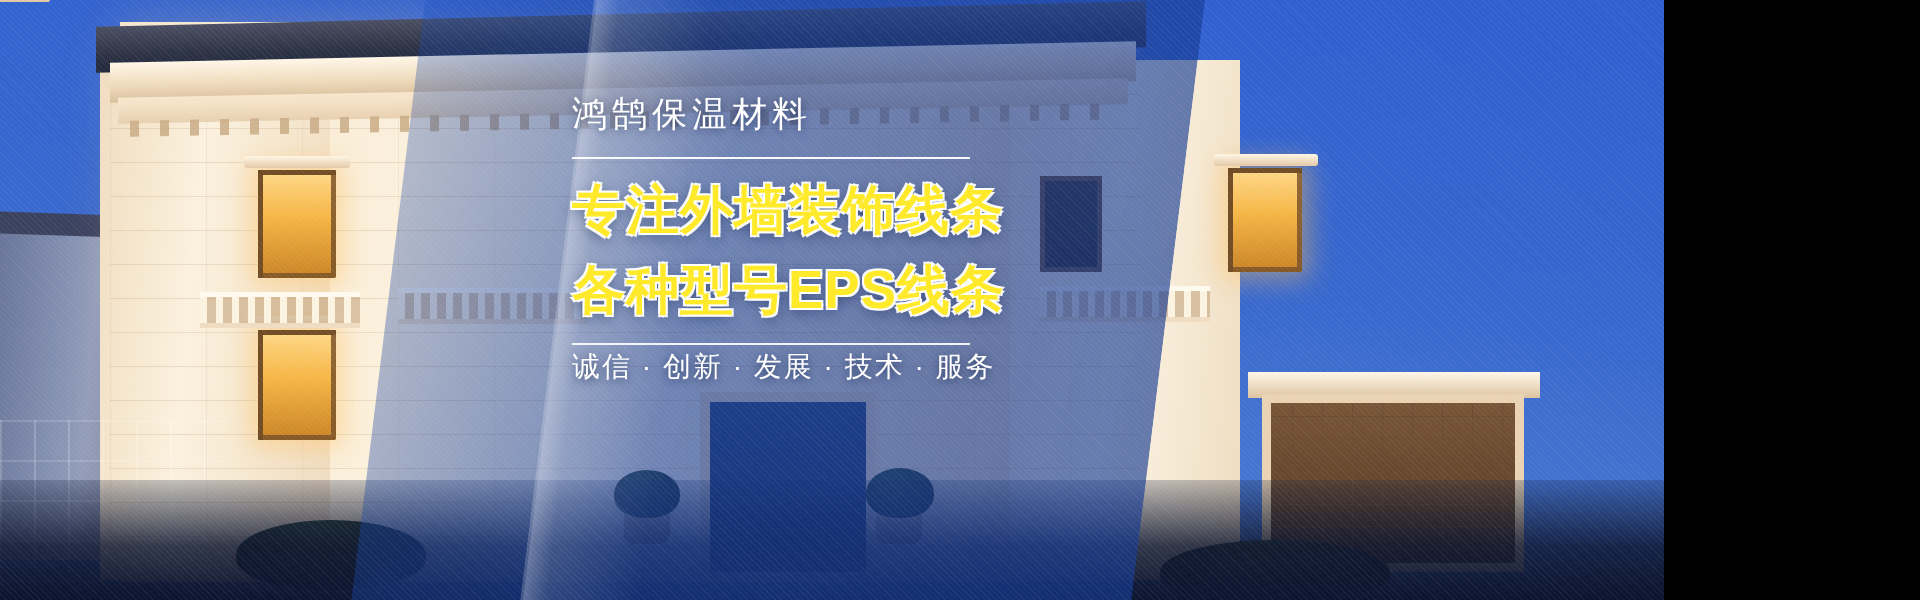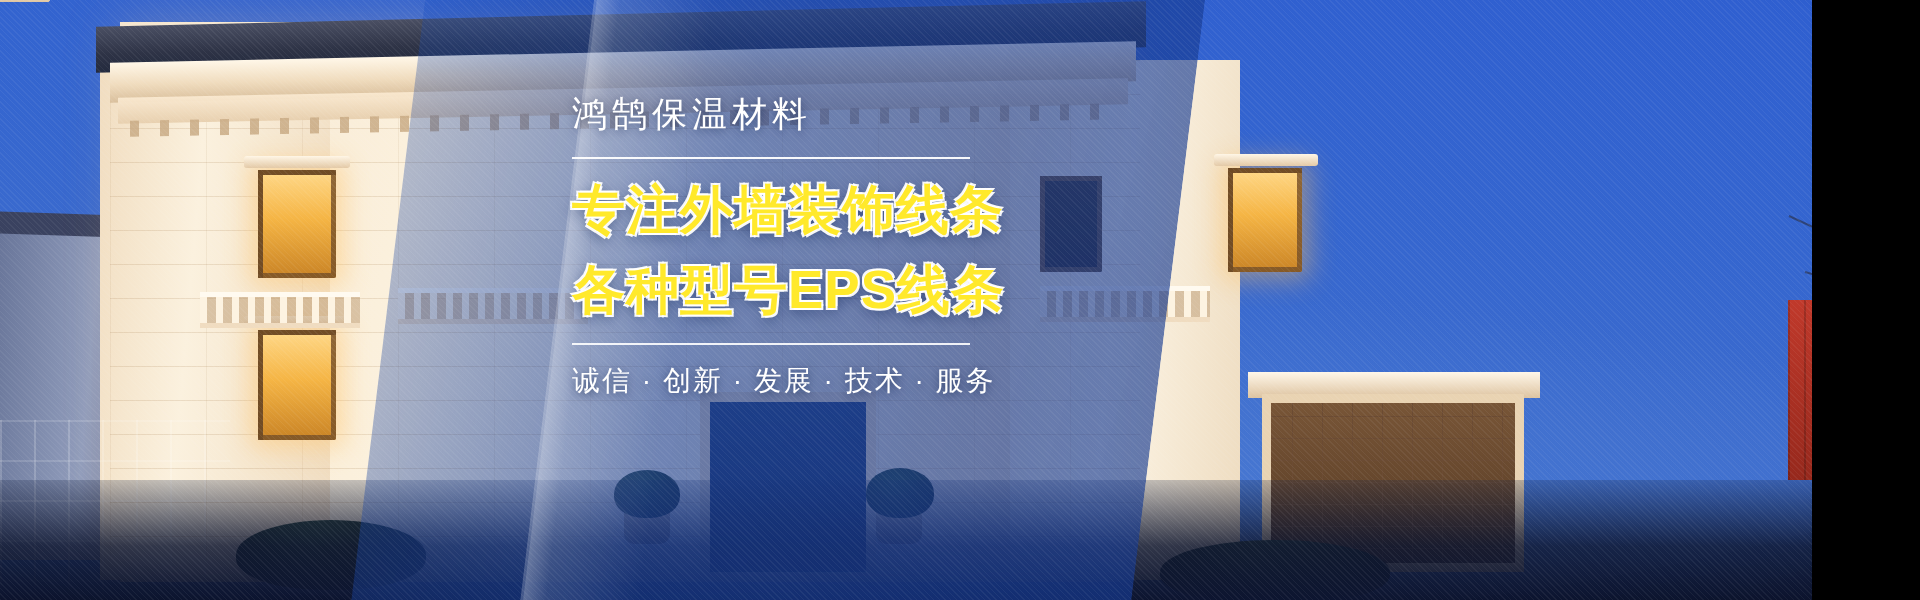--- a/index.html
+++ b/index.html
@@ -1,20 +1,20 @@
 <!DOCTYPE html>
 <html><head>
 <meta charset="utf-8">
 <style>
   html,body{margin:0;padding:0;background:#000;}
   body{font-family:"Liberation Sans","DejaVu Sans",sans-serif;}
 
   #banner{
     position:relative;
-    width:1812px;height:600px;
+    width:1664px;height:600px;
     overflow:hidden;
     background:#2f62c8;
   }
 
   
   .layer{position:absolute;inset:0;}
 
   
   .sky{
     background:
@@ -217,21 +217,21 @@
        2px -2px 0 rgba(255,255,255,.95),
       -2px  2px 0 rgba(255,255,255,.95),
        2px  2px 0 rgba(255,255,255,.95),
        0 4px 14px rgba(10,30,80,.6);
   }
   .rule-bottom{
     margin-top:24px;height:2px;width:398px;
     background:#ffffff;opacity:.9;
   }
   .tagline{
-    margin-top:22px;
+    margin-top:8px;
     font-size:28px;line-height:1;color:#ffffff;letter-spacing:2px;
     white-space:nowrap;
     text-shadow:0 2px 10px rgba(0,20,60,.6);
   }
 </style>
 </head>
 <body>
 
 <div id="banner">
 

